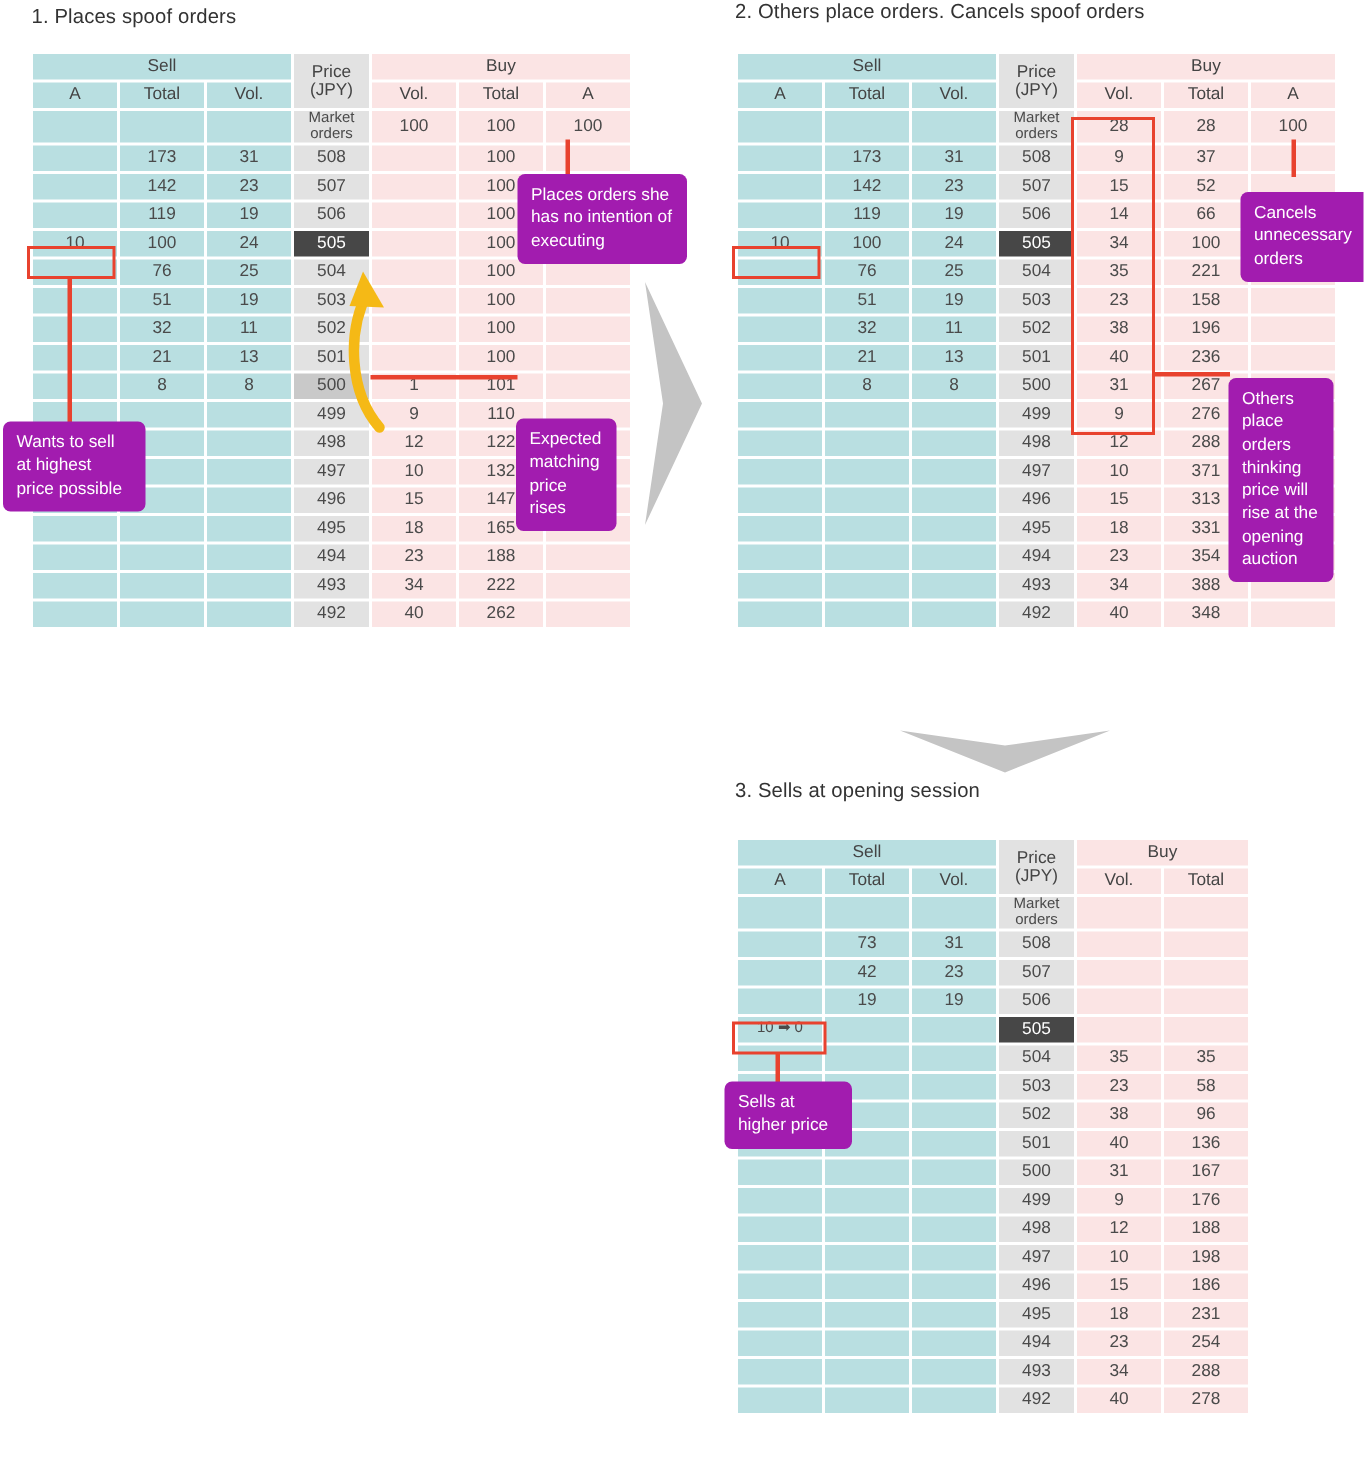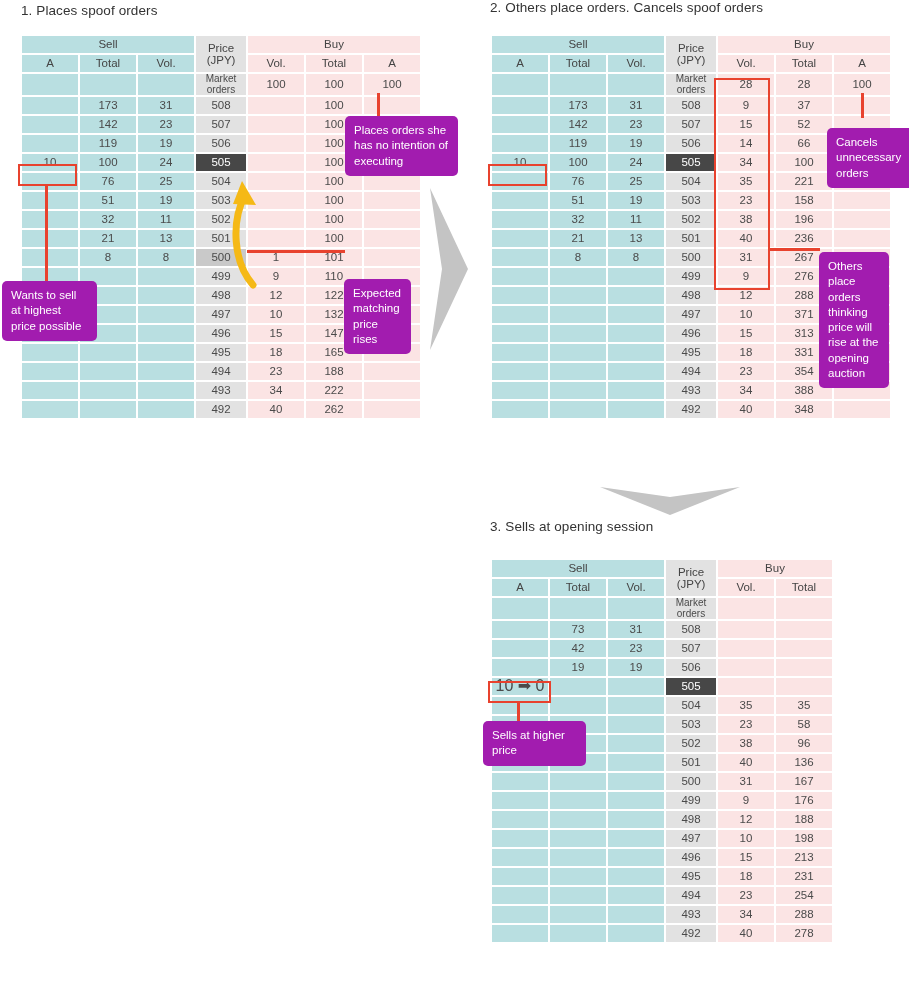--- a/index.html
+++ b/index.html
@@ -32,21 +32,21 @@
   .mkt{font-size:10px;line-height:1.05;}
 
   
   .redbox{position:absolute;border:2.5px solid #e8422e;box-sizing:border-box;}
   .redline{position:absolute;background:#e8422e;}
   .callout{
     position:absolute;background:#a21caf;color:#fff;border-radius:5px;
     font-size:11.5px;line-height:1.33;padding:7px 9px;box-sizing:border-box;
   }
   .cellval{display:block;}
-  .arrowcell{font-size:16px;white-space:nowrap;}
+  .arrowcell{font-size:10px;white-space:nowrap;}
 </style>
 </head>
 <body>
 
 <div class="panel" style="left:21px;top:3px;">
   <div class="panel-title">1. Places spoof orders</div>
 </div>
 
 <div class="panel" style="left:20px;top:34px;">
   <table class="book">
@@ -630,21 +630,21 @@
           <td class="c-price">497</td>
           <td class="c-buy">10</td>
           <td class="c-buy">198</td>
         </tr>
         <tr>
           <td class="c-sell"></td>
           <td class="c-sell"></td>
           <td class="c-sell"></td>
           <td class="c-price">496</td>
           <td class="c-buy">15</td>
-          <td class="c-buy">213</td>
+          <td class="c-buy">186</td>
         </tr>
         <tr>
           <td class="c-sell"></td>
           <td class="c-sell"></td>
           <td class="c-sell"></td>
           <td class="c-price">495</td>
           <td class="c-buy">18</td>
           <td class="c-buy">231</td>
         </tr>
         <tr>
@@ -670,15 +670,15 @@
           <td class="c-price">492</td>
           <td class="c-buy">40</td>
           <td class="c-buy">278</td>
         </tr>
       </tbody>
   </table>
 </div>
 
 <div class="redbox" style="left:488px;top:681px;width:63px;height:22px;"></div>
 <div class="redline" style="left:517px;top:702px;width:2.5px;height:20px;"></div>
-<div class="callout" style="left:483px;top:721px;width:103px;">
+<div class="callout" style="left:483px;top:721px;width:85px;">
   <span>Sells at higher price</span>
 </div>
 
 </body></html>

